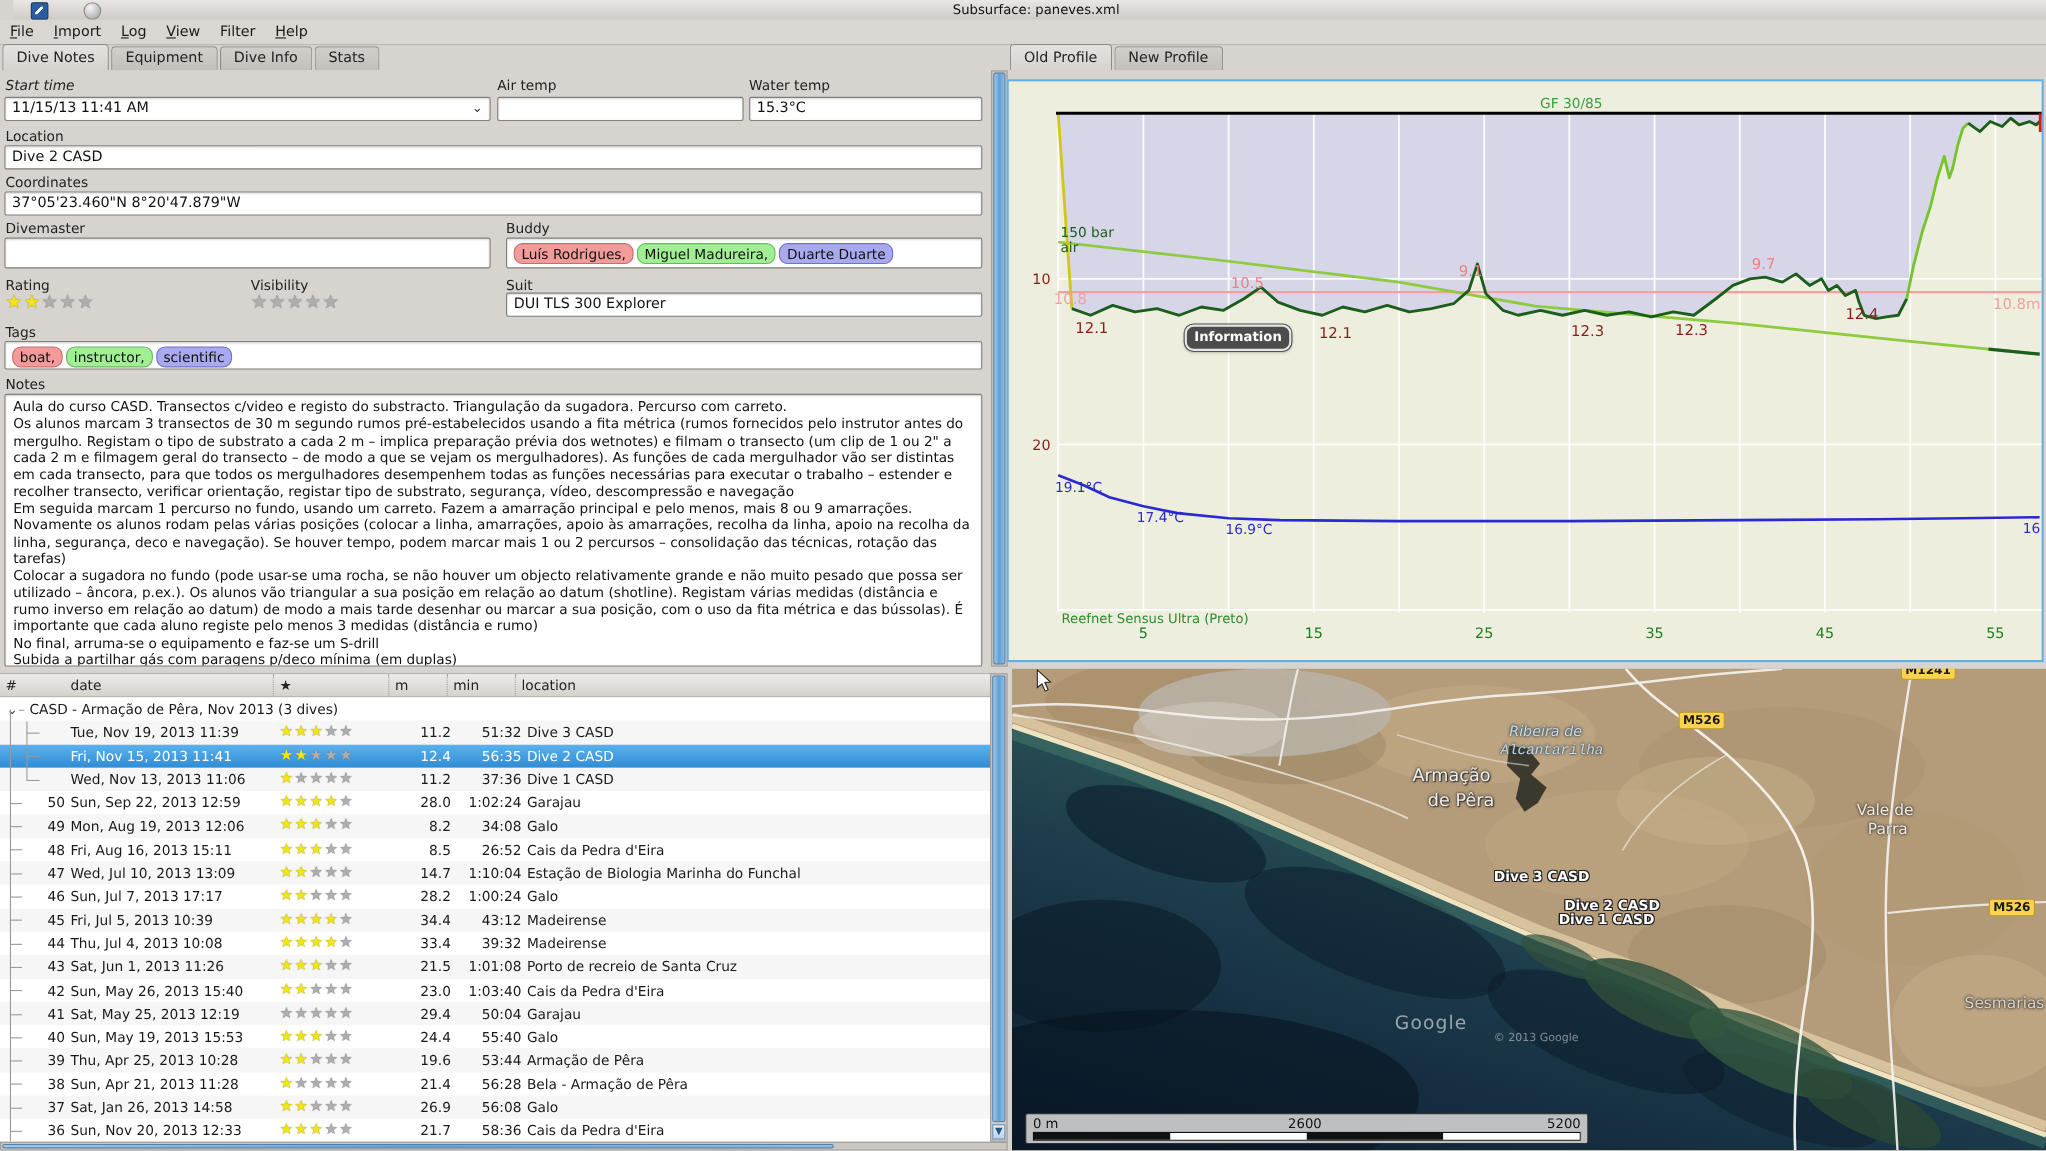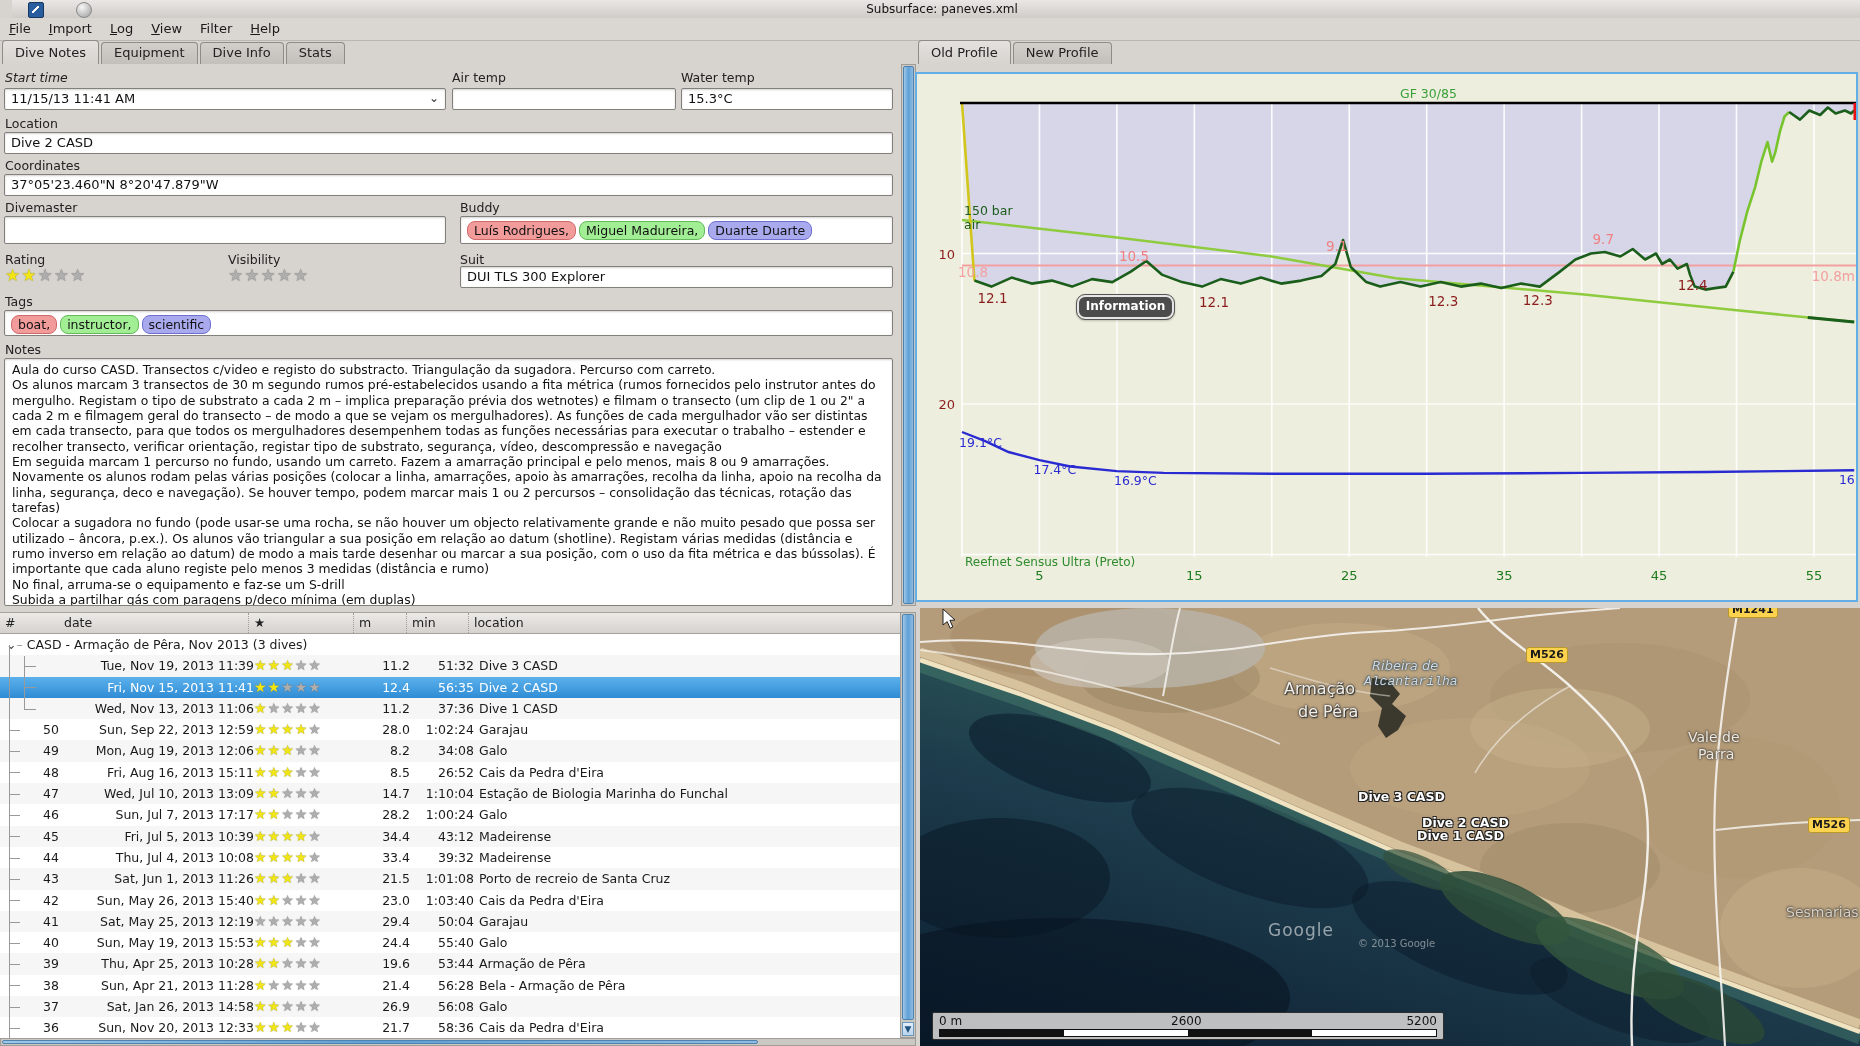--- a/index.html
+++ b/index.html
@@ -45,38 +45,38 @@
           font-size:9px;color:#23557f;text-align:center;line-height:12px;}
   
   #dive-table{left:0;top:612px;width:900px;height:426px;background:#fff;border-top:1px solid #a5a19c;box-sizing:border-box;overflow:hidden;}
   #dt-header{display:flex;height:21px;background:linear-gradient(#eceae7,#d5d2ce);border-bottom:1px solid #a5a19c;box-sizing:border-box;}
   .hc{font-size:12.5px;line-height:20px;padding-left:5px;box-sizing:border-box;border-right:1px dotted #a19d98;color:#222;}
   .dl-row{display:flex;height:21.3px;line-height:21.3px;font-size:12.5px;position:relative;}
   .dl-row:nth-child(odd){background:#f6f6f6;}
   .dl-row.sel{background:linear-gradient(#5cb1ec,#2f8cd4);color:#fff;}
   .c-tree{width:24px;position:relative;}
   .c-num{width:35px;text-align:right;}
-  .c-date{width:190px;padding-left:5px;white-space:nowrap;text-align:right;}
+  .c-date{width:190px;padding-left:5px;white-space:nowrap;}
   .c-stars{width:90px;font-size:14px;letter-spacing:1px;}
   .c-depth{width:66px;text-align:right;}
   .c-dur{width:64px;text-align:right;}
   .c-loc{flex:1;padding-left:5px;white-space:nowrap;overflow:hidden;}
   .stub{position:absolute;left:9px;top:50%;width:11px;border-top:1px solid #999;}
   .stub2{position:absolute;left:24px;top:50%;width:12px;border-top:1px solid #999;}
   .vline{position:absolute;border-left:1px solid #999;}
   #trip-row{display:flex;height:21.3px;line-height:21.3px;font-size:12.5px;background:#fff;}
   
   #chart-frame{left:915px;top:72px;width:943px;height:530px;border:2px solid #62aee6;background:#edeedd;box-sizing:border-box;}
   #info-btn{left:1077px;top:295px;width:97px;height:24px;background:#4c4c4c;border:2px solid #e6e6e6;
     outline:1px solid #555;border-radius:8px;box-sizing:border-box;color:#fff;font-weight:bold;
     font-size:12px;text-align:center;line-height:19px;box-shadow:0 1px 3px rgba(0,0,0,.4);}
   
   #map{left:920px;top:608px;width:940px;height:438px;overflow:hidden;background:#b49b79;}
   .maplabel{position:absolute;white-space:nowrap;}
-  .town{font-size:16px;color:#f3efe7;text-shadow:0 0 3px #3a3a3a,0 0 2px #3a3a3a,1px 1px 1px #333;}
+  .town{font-size:16px;color:#f3efe7;text-shadow:0 0 3px #3a3a3a,0 0 2px #3a3a3a,1px 1px 1px #333;margin-top:16px;}
   .village{font-size:14px;color:#efeadf;text-shadow:0 0 3px #3a3a3a,0 0 2px #333;}
   .hamlet{font-size:14px;color:#d8d2c6;text-shadow:0 0 3px #2d2d2d,0 0 2px #2d2d2d;}
   .water-lab{font-size:13px;color:#cfd9e4;text-shadow:0 0 3px #26404f,0 0 2px #26404f;font-style:italic;}
   .shield{position:absolute;background:#fcd24f;border:1.5px solid #b9992c;border-radius:3px;
           font-size:11px;font-weight:bold;color:#1a1a1a;text-align:center;line-height:14px;padding:0 3px;}
   .divemark{position:absolute;font-size:12.5px;font-weight:bold;color:#fff;
             text-shadow:-1px -1px 0 #222,1px -1px 0 #222,-1px 1px 0 #222,1px 1px 0 #222;}
   #scalebar{position:absolute;left:12px;top:404px;width:512px;height:28px;background:rgba(205,205,205,.92);
             border:1.5px solid #2e2e2e;border-radius:2px;box-sizing:border-box;}
   #scalebar .lab{position:absolute;top:1px;font-size:12px;color:#111;}

